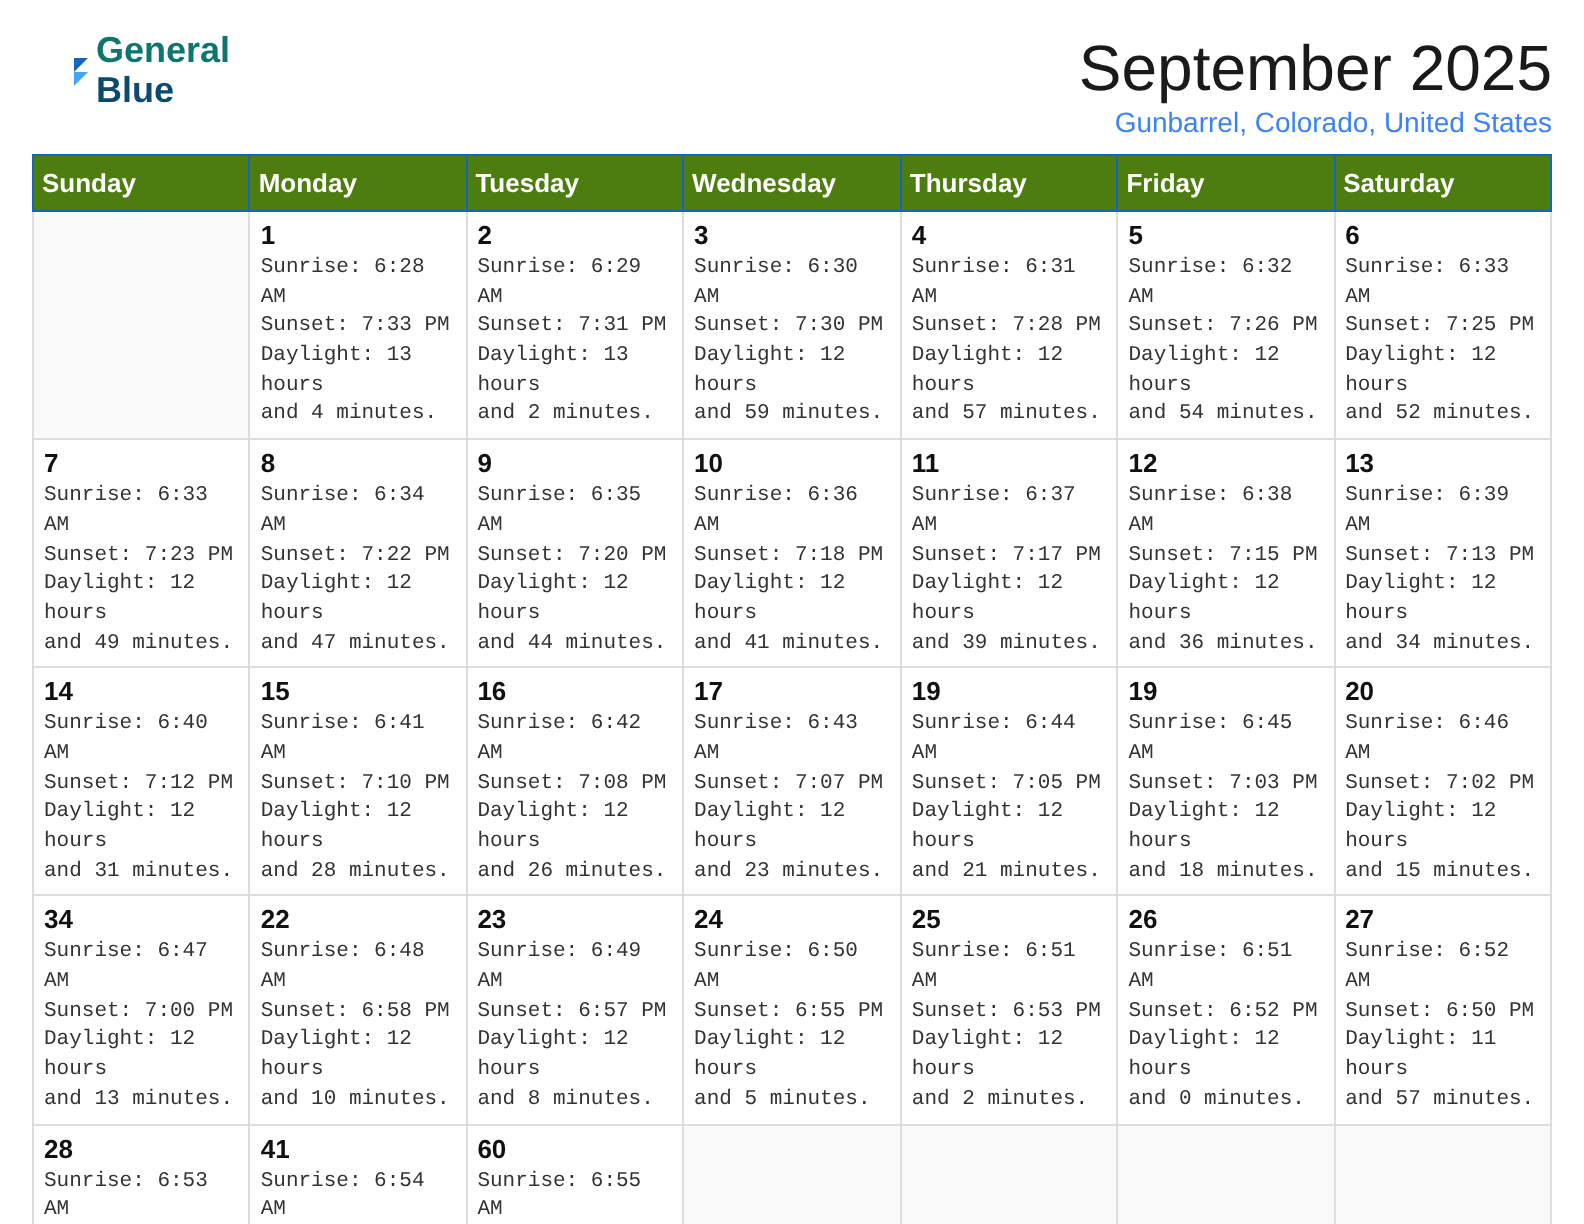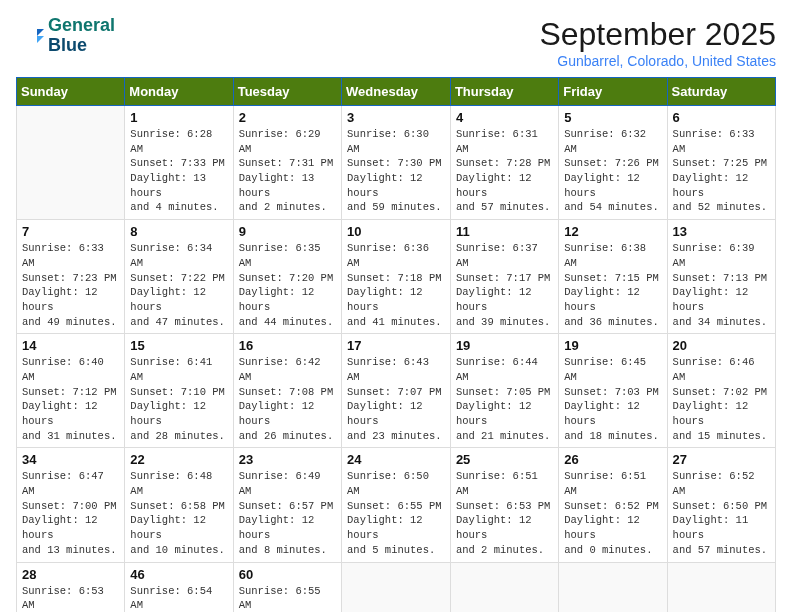--- a/index.html
+++ b/index.html
@@ -240,21 +240,21 @@
           <span class="day-num">27</span>
           <div class="day-info">Sunrise: 6:52 AM<br>Sunset: 6:50 PM<br>Daylight: 11 hours<br>and 57 minutes.</div>
         </td>
       </tr>
       <tr>
         <td>
           <span class="day-num">28</span>
           <div class="day-info">Sunrise: 6:53 AM<br>Sunset: 6:48 PM<br>Daylight: 11 hours<br>and 54 minutes.</div>
         </td>
         <td>
-          <span class="day-num">46</span>
+          <span class="day-num">41</span>
           <div class="day-info">Sunrise: 6:54 AM<br>Sunset: 6:47 PM<br>Daylight: 11 hours<br>and 52 minutes.</div>
         </td>
         <td>
           <span class="day-num">60</span>
           <div class="day-info">Sunrise: 6:55 AM<br>Sunset: 6:45 PM<br>Daylight: 11 hours<br>and 49 minutes.</div>
         </td>
         <td class="empty"></td>
         <td class="empty"></td>
         <td class="empty"></td>
         <td class="empty"></td>

